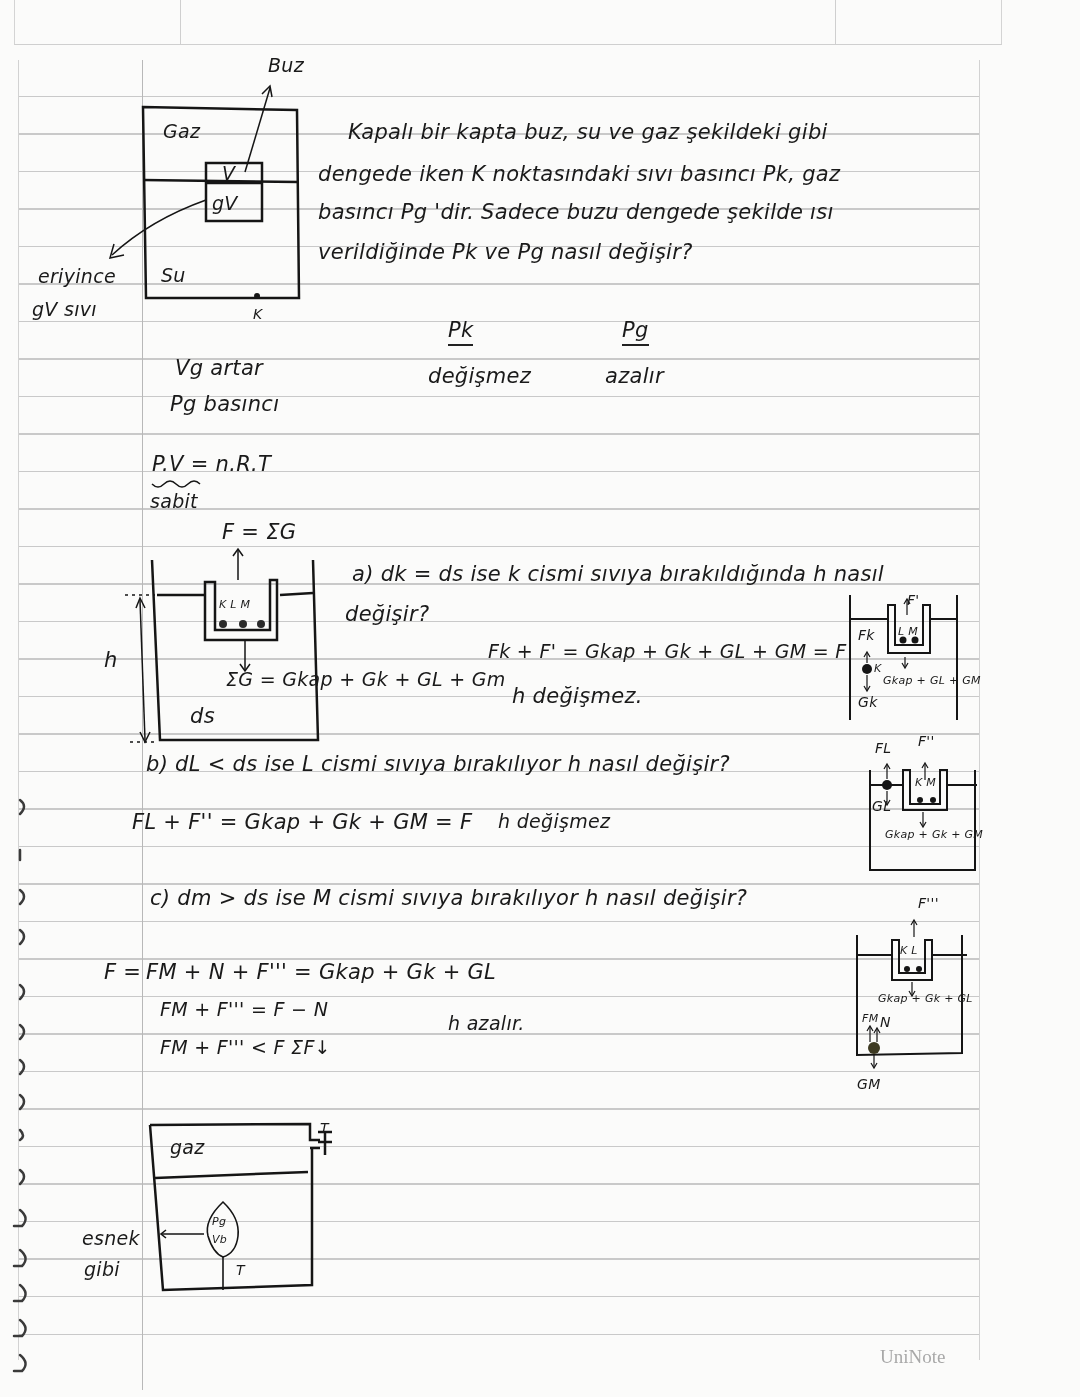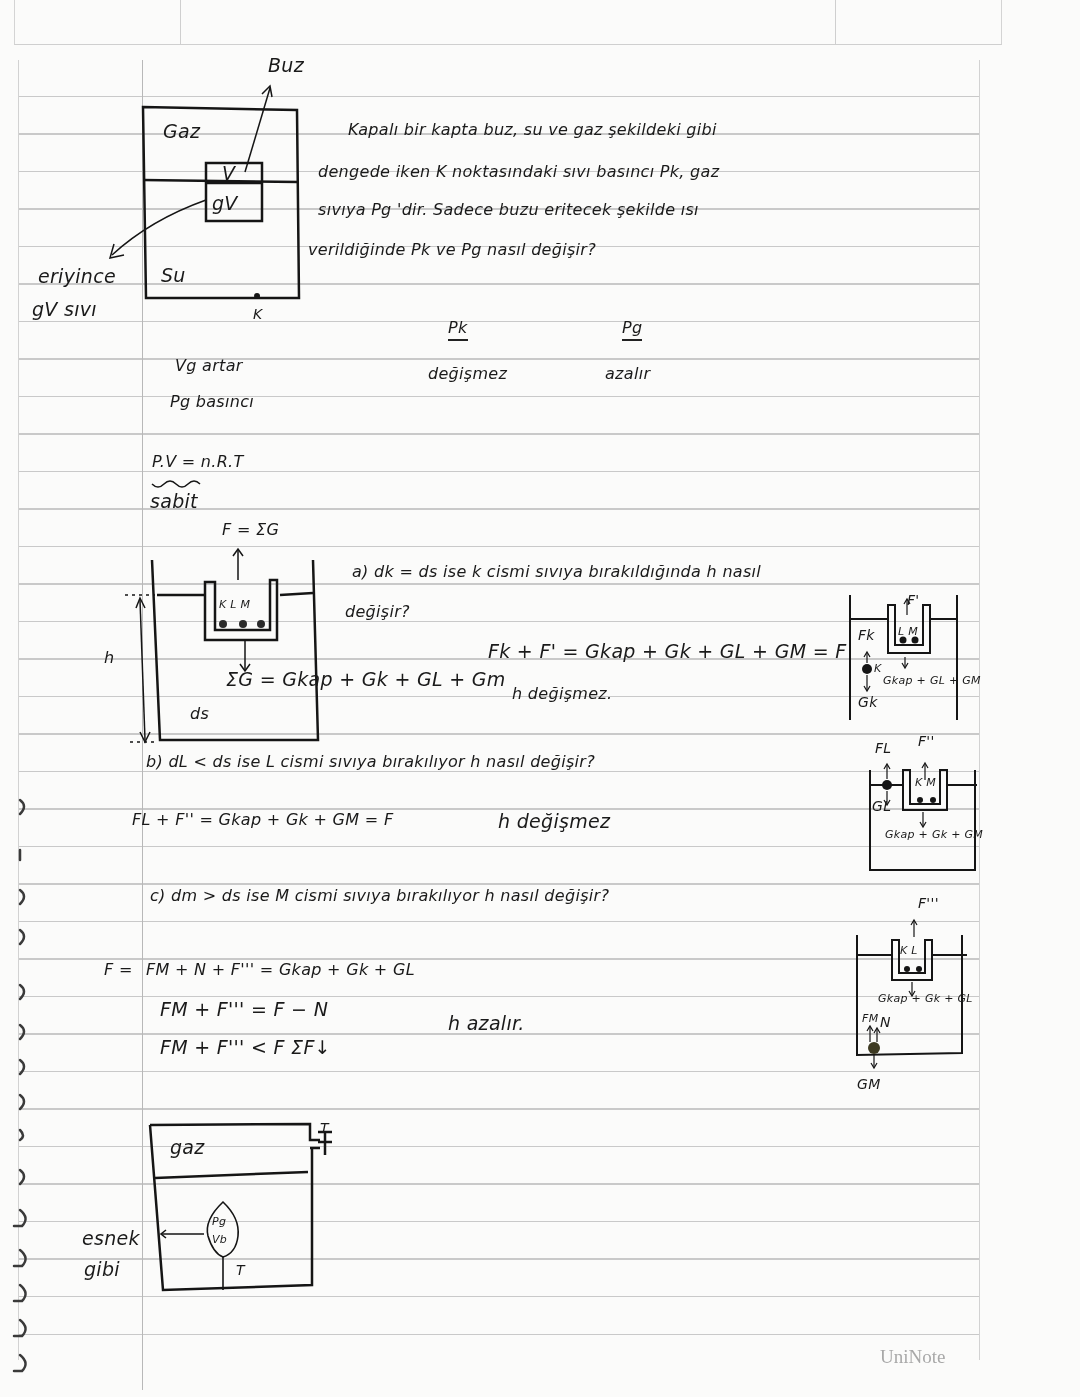--- a/index.html
+++ b/index.html
@@ -30,21 +30,21 @@
   .top-strip .v1 { position: absolute; left: 165px; top: 0; width: 1px; height: 44px; background: #cfcfcf; }
   .top-strip .v2 { position: absolute; left: 820px; top: 0; width: 1px; height: 44px; background: #cfcfcf; }
   .binding {
     position: absolute; left: 8px; top: 790px; width: 40px; height: 600px;
   }
   .hw {
     position: absolute; white-space: nowrap;
     font-family: "DejaVu Sans", sans-serif;
     font-style: italic; color: #1a1a1a; letter-spacing: 0.3px;
   }
-  .q  { font-size: 16px; }
+  .q  { font-size: 21px; }
   .s  { font-size: 19px; }
   .xs { font-size: 14px; }
   .xxs{ font-size: 11px; text-align: right; }
   svg.dg { position: absolute; overflow: visible; }
   svg.dg * { vector-effect: non-scaling-stroke; }
   .watermark {
     position: absolute; left: 880px; top: 1346px;
     font-family: Liberation Serif, serif; font-size: 19px; color: #a8a8a8;
   }
   .ul { border-bottom: 2px solid #222; padding-bottom: 2px; text-align: right; }
@@ -101,22 +101,22 @@
     <div class="hw s" style="left:163px;top:120px">Gaz</div>
     <div class="hw s" style="left:222px;top:162px">V</div>
     <div class="hw s" style="left:212px;top:192px">gV</div>
     <div class="hw s" style="left:161px;top:264px">Su</div>
     <div class="hw xs" style="left:253px;top:306px">K</div>
     <div class="hw s" style="left:38px;top:265px">eriyince</div>
     <div class="hw s" style="left:32px;top:298px">gV sıvı</div>
 
     <div class="hw q" style="left:348px;top:120px">Kapalı bir kapta buz, su ve gaz şekildeki gibi</div>
     <div class="hw q" style="left:318px;top:162px">dengede iken K noktasındaki sıvı basıncı Pk, gaz</div>
-    <div class="hw q" style="left:318px;top:200px">sıvıya Pg 'dir. Sadece buzu eritecek şekilde ısı</div>
-    <div class="hw q" style="left:308px;top:240px">verildiğinde Pk ve Pg nasıl değişir?</div>
+    <div class="hw q" style="left:318px;top:200px">basıncı Pg 'dir. Sadece buzu dengede şekilde ısı</div>
+    <div class="hw q" style="left:318px;top:240px">verildiğinde Pk ve Pg nasıl değişir?</div>
 
     <div class="hw q" style="left:175px;top:356px">Vg artar</div>
     <div class="hw q" style="left:170px;top:392px">Pg basıncı</div>
     <div class="hw q" style="left:152px;top:452px">P.V = n.R.T</div>
     <svg class="dg" style="left:150px;top:480px" width="60" height="10" viewBox="0 0 60 10">
       <path d="M2 4 q6 6 12 0 q6 -6 12 0 q6 6 12 0 q6 -6 12 0" fill="none" stroke="#151515" stroke-width="1.5"></path>
     </svg>
     <div class="hw s" style="left:150px;top:490px">sabit</div>
 
     <div class="hw q ul" style="left:448px;top:318px">Pk</div>

